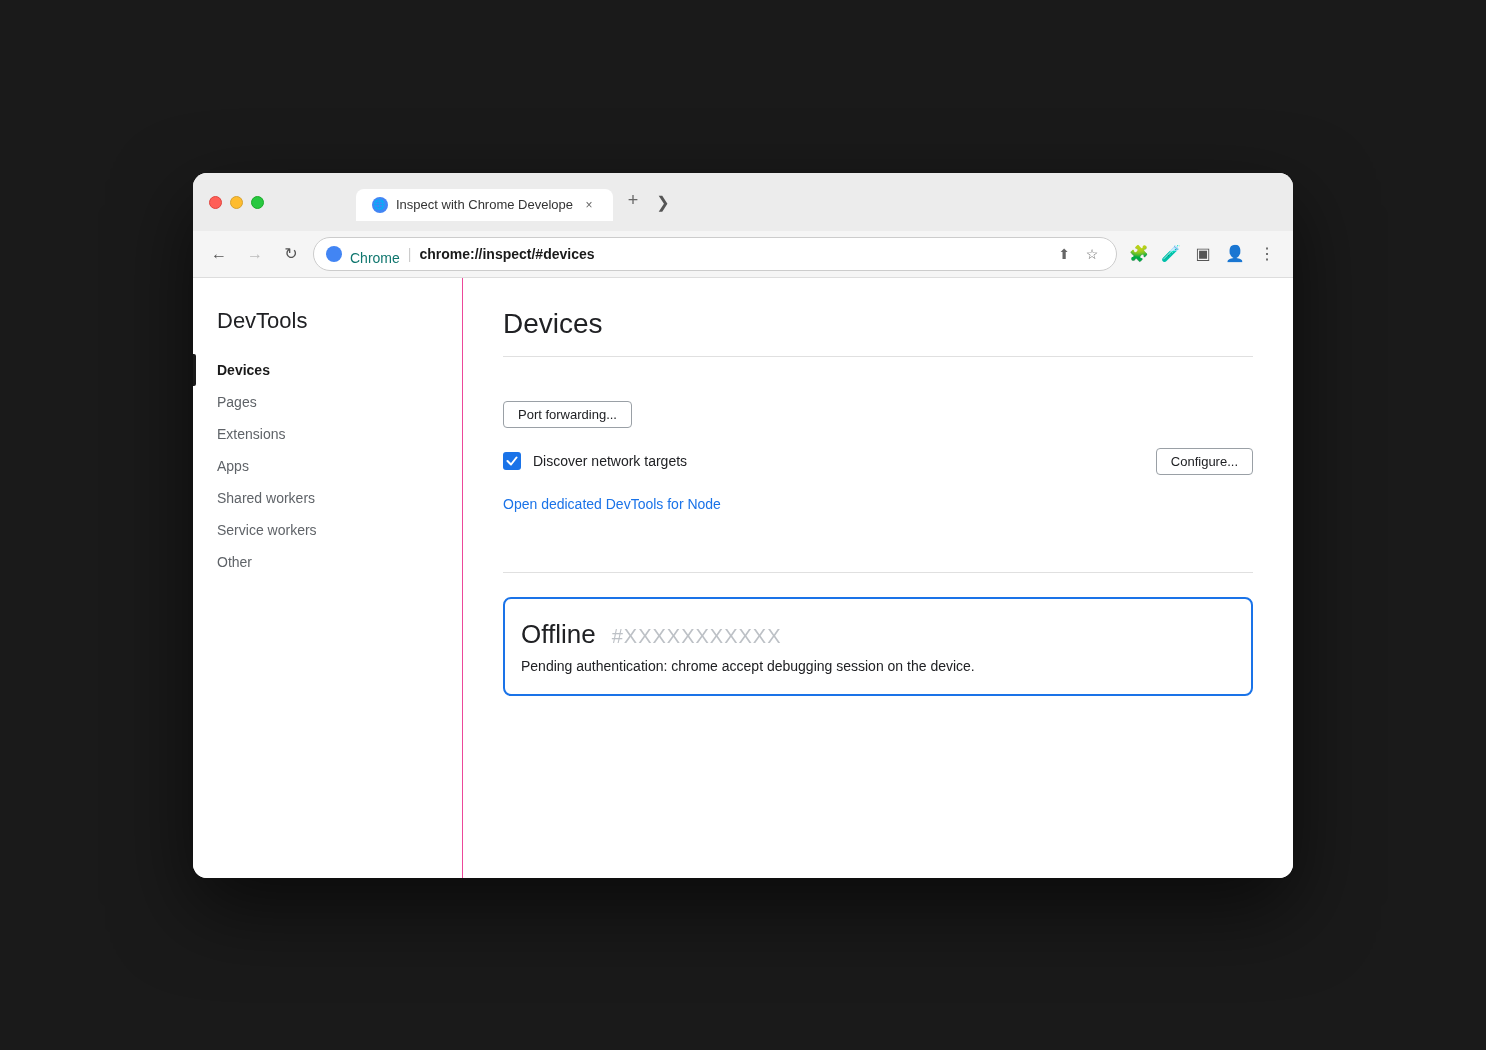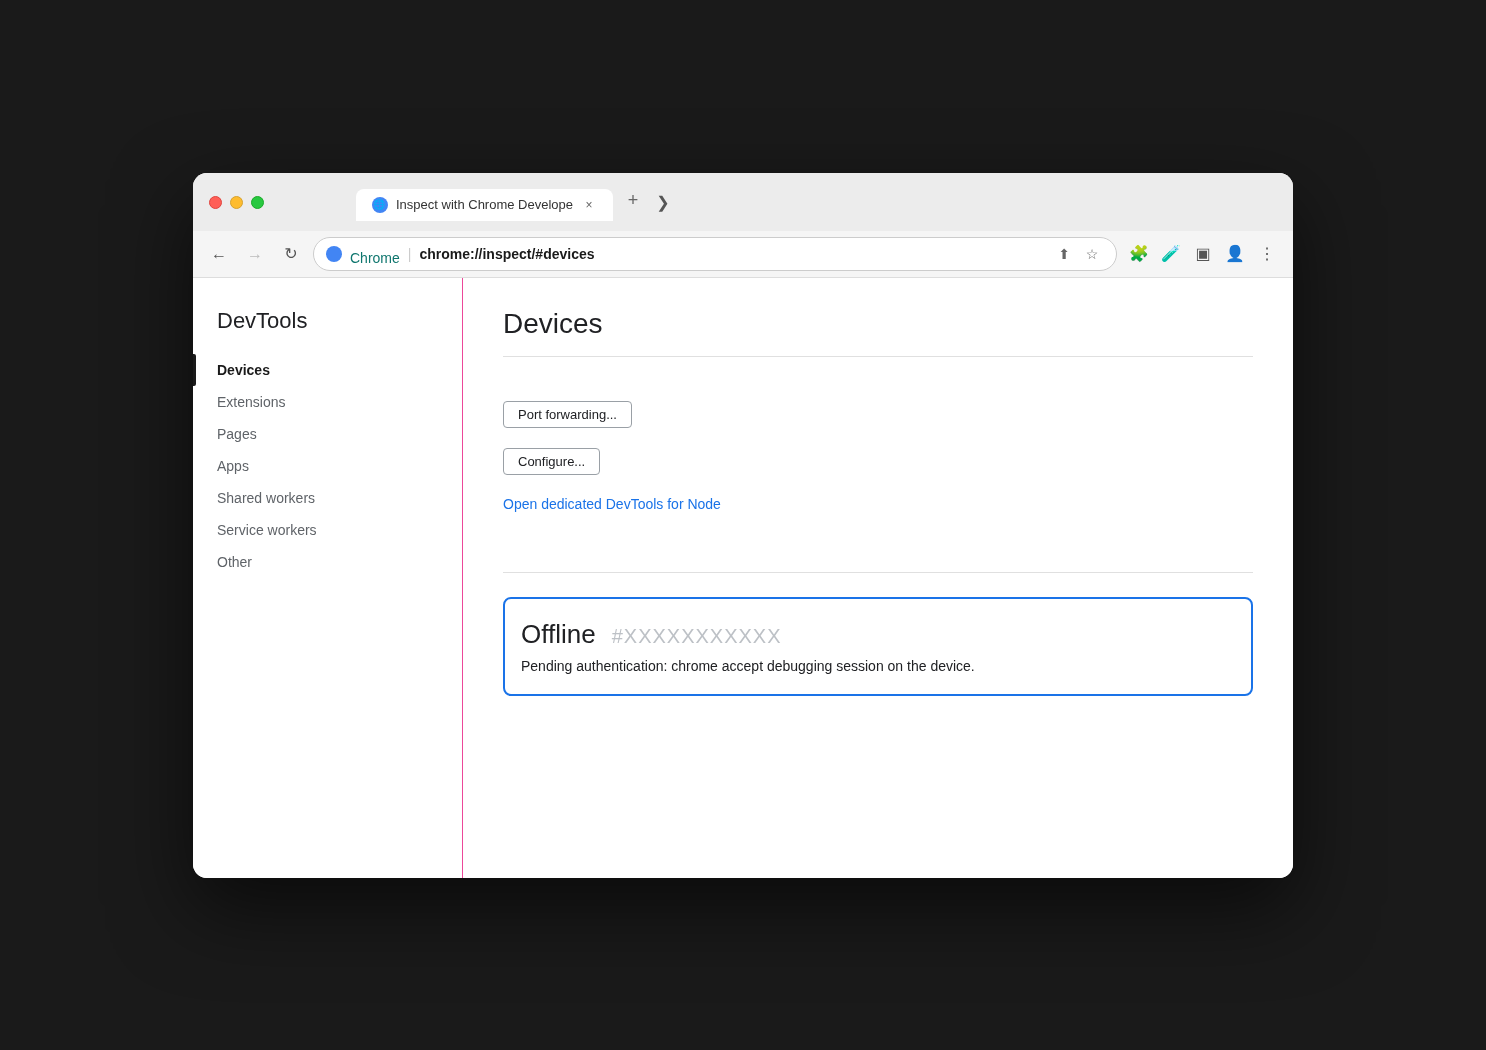--- a/index.html
+++ b/index.html
@@ -439,24 +439,24 @@
   </div>
 
   <div class="main-content">
 
     <div class="sidebar">
       <div class="sidebar-title">DevTools</div>
       <div class="sidebar-item active">
         <span>Devices</span>
       </div>
       <div class="sidebar-item">
+        <span>Pages</span>
+      </div>
+      <div class="sidebar-item">
         <span>Extensions</span>
-      </div>
-      <div class="sidebar-item">
-        <span>Pages</span>
       </div>
       <div class="sidebar-item">
         <span>Apps</span>
       </div>
       <div class="sidebar-item">
         <span>Shared workers</span>
       </div>
       <div class="sidebar-item">
         <span>Service workers</span>
       </div>
@@ -469,20 +469,28 @@
       <div class="page-title">Devices</div>
 
       <div class="section">
         
         <div class="option-row">
           <button class="action-btn">Port forwarding...</button>
         </div>
 
         
         <div class="option-row">
+          <div class="checkbox-wrapper">
+            <div class="checkbox">
+              <svg viewBox="0 0 12 12" fill="none">
+                <polyline points="1.5,6 5,9.5 10.5,2.5" stroke="white" stroke-width="2" stroke-linecap="round" stroke-linejoin="round"></polyline>
+              </svg>
+            </div>
+            <span class="checkbox-label">Discover network targets</span>
+          </div>
           <button class="action-btn">Configure...</button>
         </div>
 
         
         <a class="link">Open dedicated DevTools for Node</a>
       </div>
 
       <hr class="divider">
 
       <div class="device-card">

